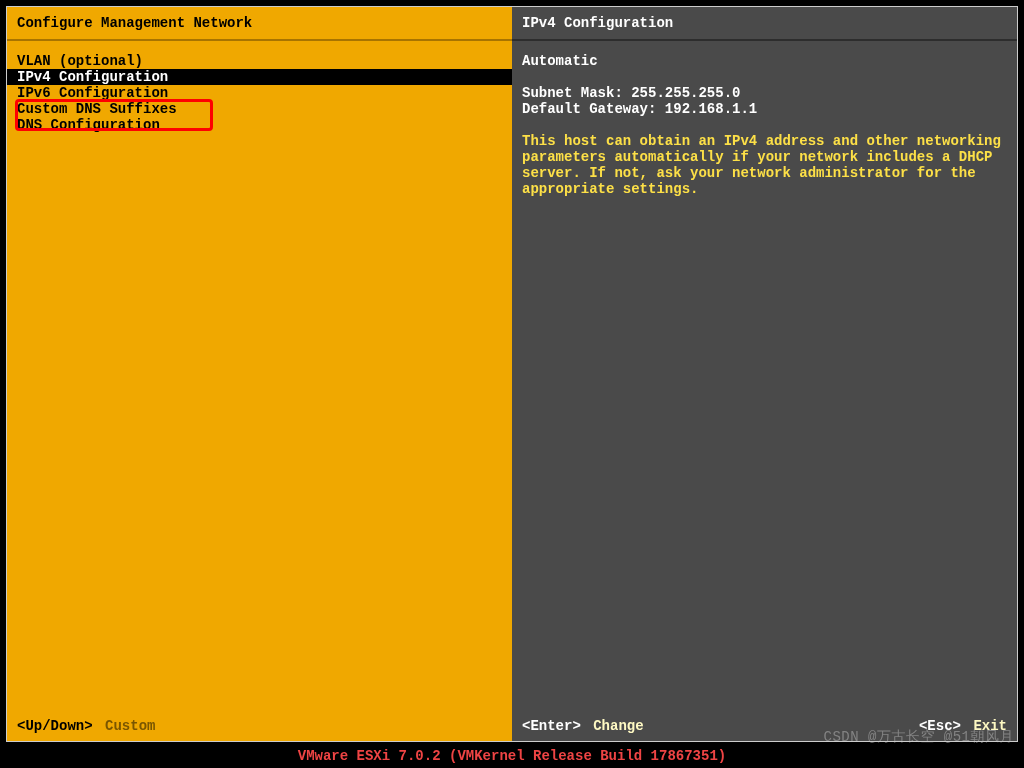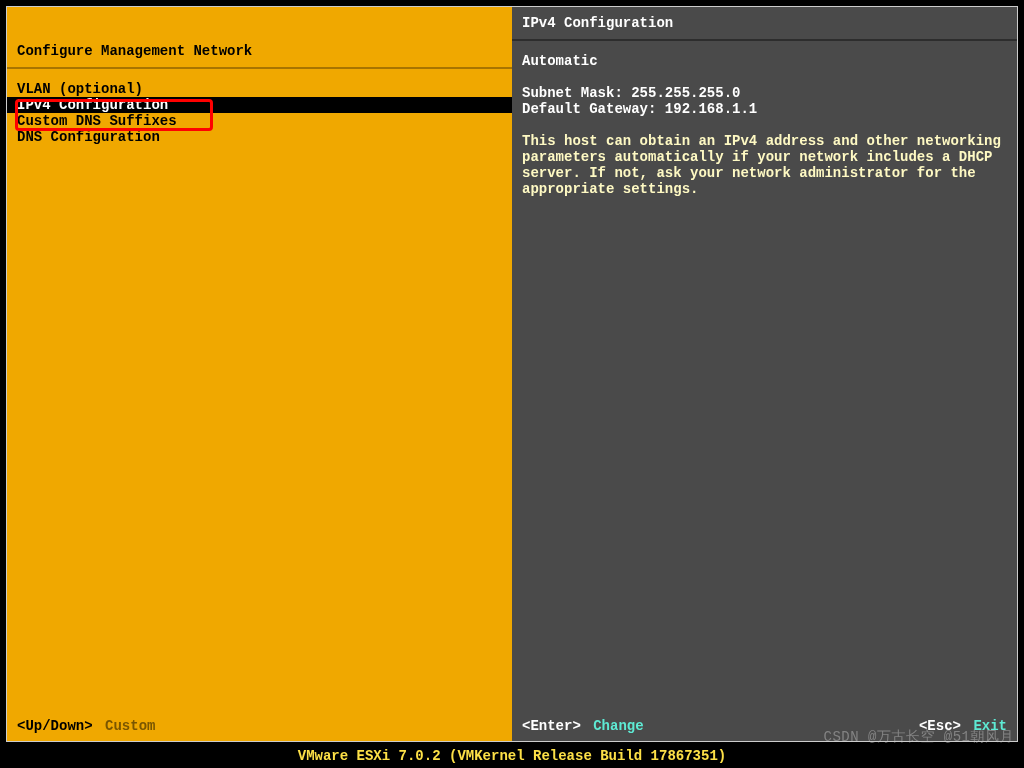--- a/index.html
+++ b/index.html
@@ -37,21 +37,20 @@
       position: relative;
     }
     .pane-header {
       height: 34px;
       padding: 8px 10px 0 10px;
       border-bottom: 2px solid rgba(0,0,0,0.15);
     }
     .left-pane .pane-header {
       color: #000;
       border-bottom-color: #a87400;
-      margin-top: 28px;
     }
     .right-pane .pane-header {
       color: #fff;
       border-bottom-color: #2d2d2d;
     }
     .pane-body {
       flex: 1;
       padding: 12px 0 0 0;
     }
     .left-pane .pane-body { color: #000; }
@@ -73,43 +72,43 @@
       border-radius: 4px;
       pointer-events: none;
       left: 8px;
       top: 92px;
       width: 198px;
       height: 32px;
     }
     .detail-line { white-space: pre; line-height: 16px; }
     .detail-block { margin-top: 16px; }
     .help-text {
-      color: #fef9c3;
+      color: #fde047;
       margin-top: 16px;
       line-height: 16px;
       max-width: 480px;
     }
     .pane-footer {
       height: 30px;
       padding: 6px 10px;
       display: flex;
       justify-content: space-between;
       align-items: center;
     }
     .left-pane .pane-footer { color: #000; }
     .right-pane .pane-footer { color: #fff; }
     .hint-key { color: inherit; }
     .hint-action-left { color: #7a5600; margin-left: 4px; }
-    .hint-action-right { color: #5eead4; margin-left: 4px; }
+    .hint-action-right { color: #fef9c3; margin-left: 4px; }
     .footer-right { margin-left: auto; }
     .status-bar {
       position: absolute;
       left: 0; right: 0; bottom: 0;
       height: 24px;
-      color: #fde047;
+      color: #ef4444;
       text-align: center;
       line-height: 24px;
       font-weight: bold;
     }
     .watermark {
       position: absolute;
       right: 10px;
       bottom: 22px;
       color: rgba(200,200,200,0.45);
       font-size: 14px;
@@ -123,20 +122,21 @@
 
 <div class="screen">
 
   <div class="left-pane">
     <div class="pane-header">Configure Management Network</div>
     <div class="pane-body">
       <ul class="menu-list">
         <li class="menu-item">VLAN (optional)</li>
         <li class="menu-item"></li>
         <li class="menu-item selected">IPv4 Configuration</li>
+        <li class="menu-item">IPv6 Configuration</li>
         <li class="menu-item">Custom DNS Suffixes</li>
         <li class="menu-item">DNS Configuration</li>
       </ul>
     </div>
     <div class="highlight-box"></div>
     <div class="pane-footer">
       <span>
         <span class="hint-key">&lt;Up/Down&gt;</span>
         <span class="hint-action-left">Custom</span>
       </span>

